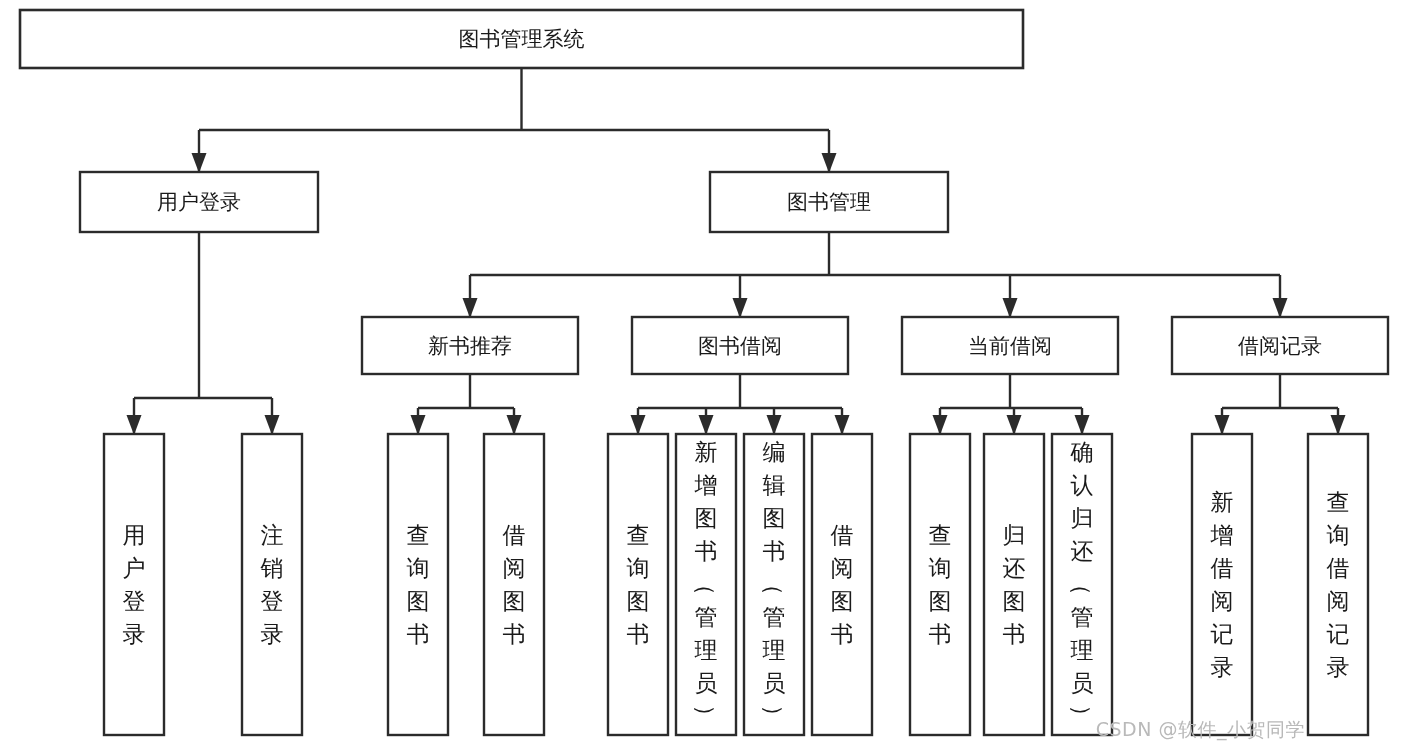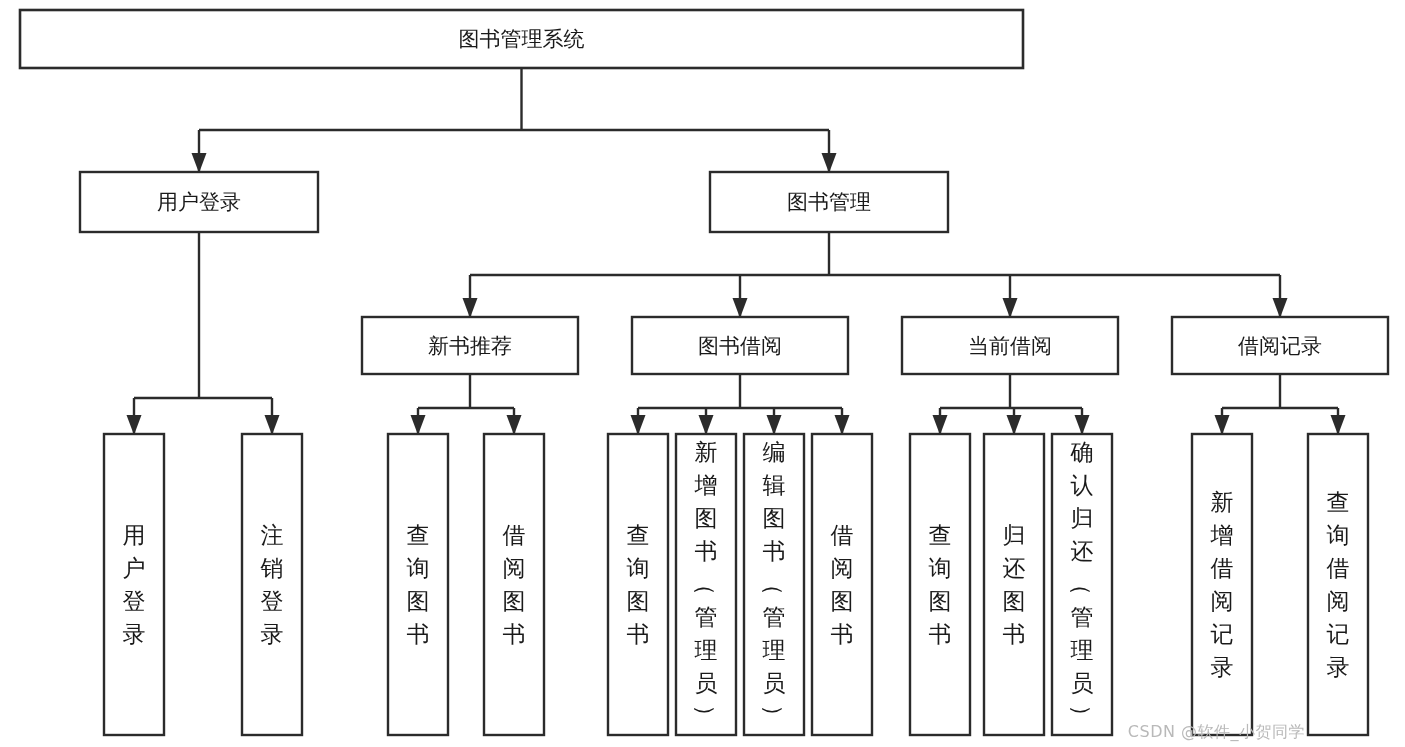--- a/index.html
+++ b/index.html
@@ -57,21 +57,21 @@
     fill: #1a1a1a;
     font-family: "DejaVu Sans", "Liberation Sans", sans-serif;
     font-size: 23px;
     text-anchor: middle;
   }
   .watermark {
     position: absolute;
     right: 8px;
     bottom: 4px;
     font-family: "DejaVu Sans", "Liberation Sans", sans-serif;
-    font-size: 16px;
+    font-size: 19px;
     color: #b9b9b9;
     white-space: nowrap;
     letter-spacing: 0.5px;
     user-select: none;
   }
 </style>
 </head>
 <body>
 
 <div id="stage">

